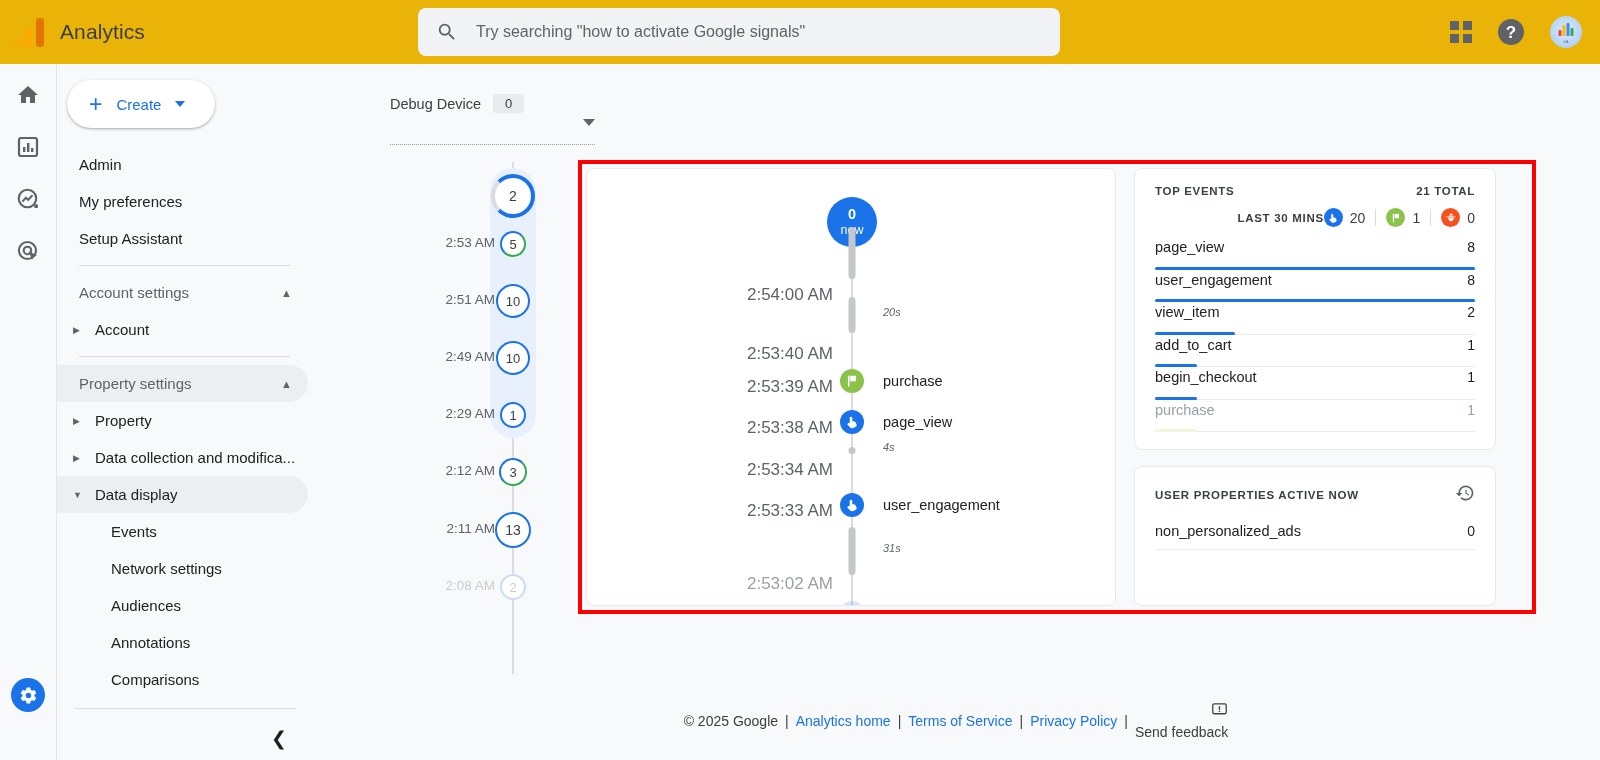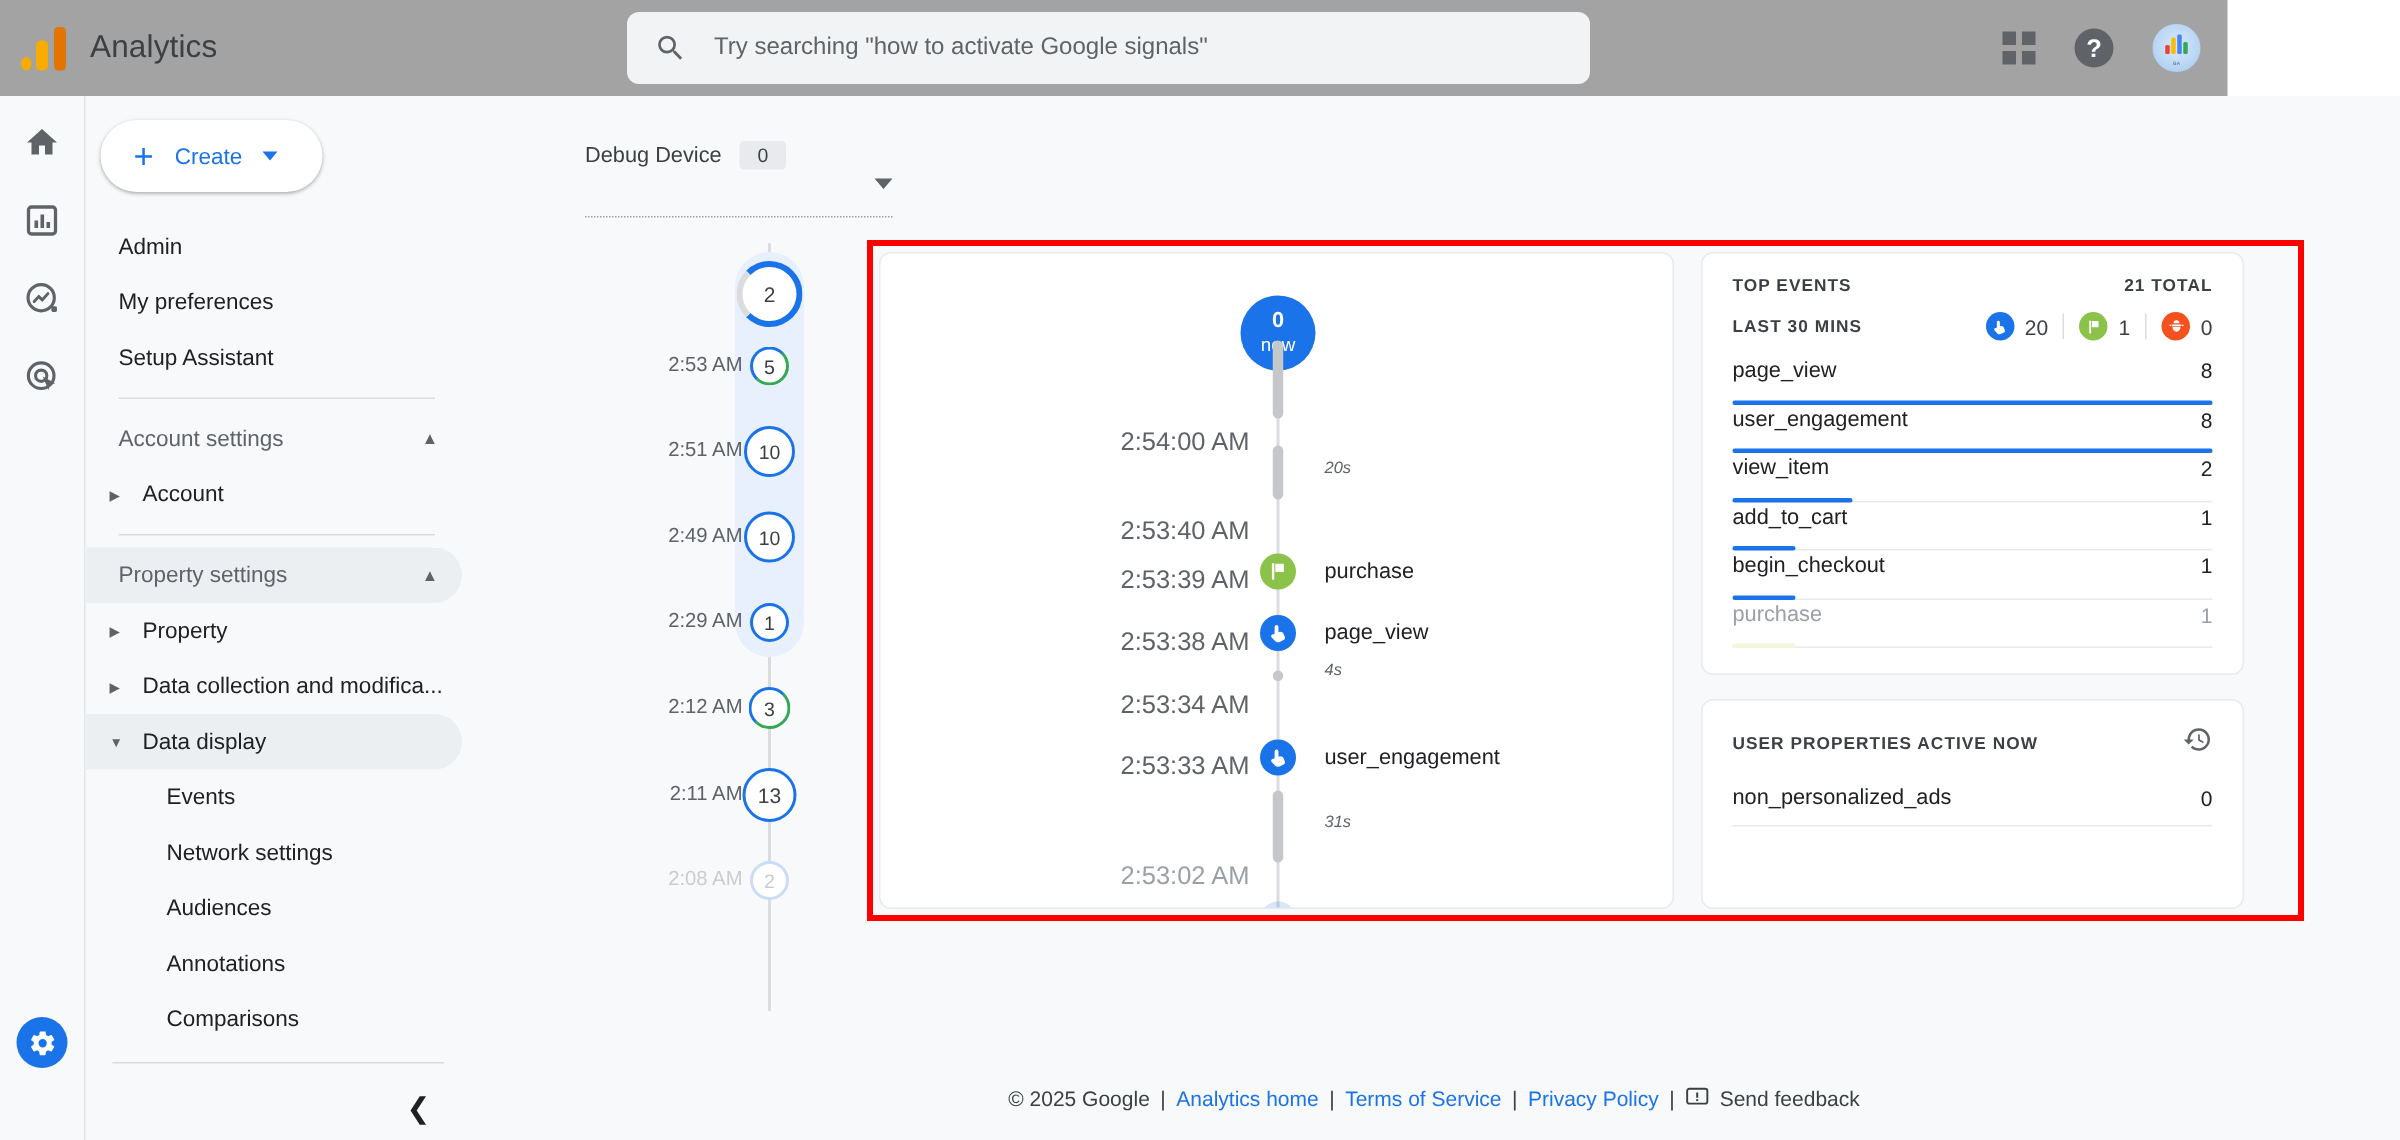--- a/index.html
+++ b/index.html
@@ -5,22 +5,22 @@
   * { box-sizing: border-box; margin: 0; padding: 0; }
   html, body {
     width: 1600px; height: 760px;
     font-family: "Liberation Sans", sans-serif;
     background: #ffffff;
     overflow: hidden;
   }
 
   
   .header {
-    position: absolute; top: 0; left: 0; width: 1485px; height: 64px;
-    background: #a3a3a3; display: flex; align-items: center;
+    position: absolute; top: 0; left: 0; width: 1600px; height: 64px;
+    background: #eab308; display: flex; align-items: center;
     z-index: 30;
   }
   .brand { display: flex; align-items: center; gap: 12px; padding-left: 14px; width: 175px; }
   .ga-logo { width: 34px; height: 30px; position: relative; }
   .ga-logo i { position: absolute; bottom: 0; border-radius: 3px; display: block; }
   .ga-logo .b1 { left: 0; width: 7px; height: 9px; background: #F9AB00; border-radius: 50%; }
   .ga-logo .b2 { left: 10px; width: 8px; height: 20px; background: #F9AB00; }
   .ga-logo .b3 { left: 22px; width: 8px; height: 29px; background: #E37400; }
   .brand-name { font-size: 21px; color: #3c4043; letter-spacing: .1px; }
 
@@ -162,21 +162,21 @@
   .ev-name { position: absolute; left: 296px; font-size: 14.5px; color: #202124; white-space: nowrap; }
   .gap-bar { position: absolute; left: 265px; transform: translateX(-50%); width: 7px; background: #c5c8cb; border-radius: 4px; }
   .gap-dot { position: absolute; left: 265px; transform: translateX(-50%); width: 7px; height: 7px; border-radius: 50%; background: #c5c8cb; }
   .gap-lbl { position: absolute; left: 296px; font-size: 11px; color: #5f6368; font-style: italic; }
 
   .right-col { display: flex; flex-direction: column; gap: 16px; }
   .top-events-card { width: 362px; height: 282px; padding: 16px 20px 0 20px; position: relative; }
   .te-head { display: flex; justify-content: space-between; align-items: center; }
   .te-title { font-size: 11.5px; font-weight: bold; color: #3c4043; letter-spacing: .7px; }
   .te-total { font-size: 11.5px; font-weight: bold; color: #3c4043; letter-spacing: .7px; }
-  .te-sub { display: flex; justify-content: space-between; align-items: center; margin-top: 11px; }
+  .te-sub { display: flex; justify-content: flex-end; align-items: center; margin-top: 11px; }
   .te-sub-lbl { font-size: 11.5px; font-weight: bold; color: #3c4043; letter-spacing: .7px; }
   .te-counts { display: flex; align-items: center; gap: 10px; }
   .te-count { display: flex; align-items: center; gap: 7px; font-size: 14px; color: #3c4043; }
   .te-divider { width: 1px; height: 17px; background: #dadce0; }
   .mini-ic { width: 19px; height: 19px; border-radius: 50%; display: flex; align-items: center; justify-content: center; }
 
   .te-rows { margin-top: 10px; }
   .te-row { position: relative; height: 32.5px; }
   .te-row-top { display: flex; justify-content: space-between; align-items: flex-start; padding-top: 2px; }
   .te-evt { font-size: 14.5px; color: #202124; }
@@ -193,21 +193,21 @@
   .up-name { font-size: 14.5px; color: #202124; }
   .up-val { font-size: 14px; color: #202124; }
 
   
   .footer {
     position: absolute; left: 312px; bottom: 20px; width: 1288px;
     display: flex; justify-content: center; align-items: center; gap: 7px;
     font-size: 14px; color: #3c4043;
   }
   .footer a { color: #1a73e8; text-decoration: none; }
-  .fb-ic { display: inline-flex; align-items: flex-end; gap: 6px; }
+  .fb-ic { display: inline-flex; align-items: flex-end; gap: 6px; flex-direction: column; }
 </style>
 </head>
 <body>
 
 <div class="header">
   <div class="brand">
     <div class="ga-logo">
       <i class="b1"></i>
         <i class="b2"></i>
         <i class="b3"></i>

